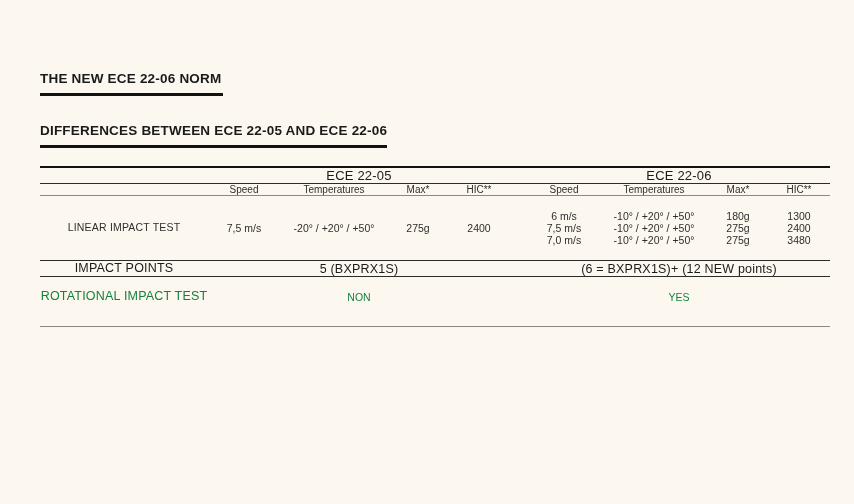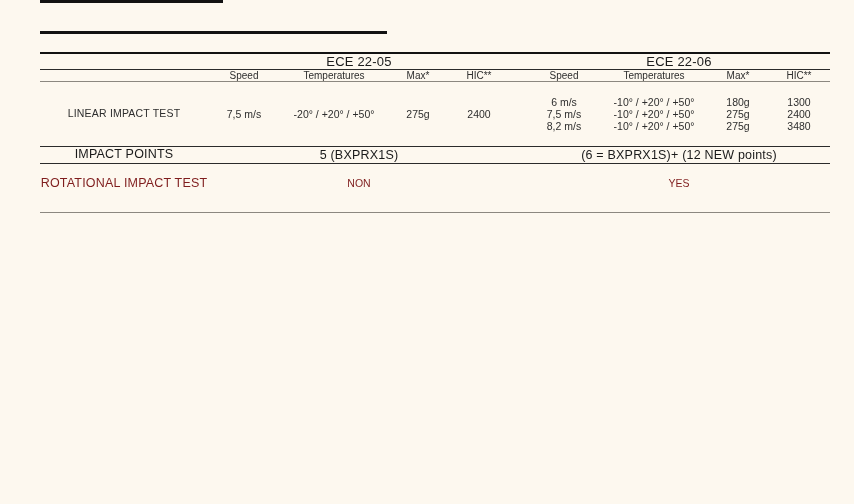--- a/index.html
+++ b/index.html
@@ -121,38 +121,40 @@
   .band td {
     font-size: 12.5px;
     font-weight: bold;
     letter-spacing: 0.2px;
     padding: 10px 0 11px 0;
   }
 
   .rot td {
     font-size: 10.5px;
     padding: 16px 0 18px 0;
-    color: #7f1d1d;
+    color: #15803d;
   }
   .rot .row-label {
     font-size: 12.5px;
     padding-top: 12px;
     padding-bottom: 12px;
   }
 
   .spacer-sm td { height: 9px; font-size: 0; line-height: 0; }
   .spacer-md td { height: 14px; font-size: 0; line-height: 0; }
 </style>
 </head>
 <body>
 
 <div class="page">
 
+  <div class="h-main">THE NEW ECE 22-06 NORM</div>
   <div class="rule-main"></div>
 
+  <div class="h-sub">DIFFERENCES BETWEEN ECE 22-05 AND ECE 22-06</div>
   <div class="rule-sub"></div>
 
   <table class="matrix">
     <colgroup>
       <col class="col-label">
       <col class="col-n">
       <col class="col-t">
       <col class="col-m">
       <col class="col-h">
       <col class="col-gap">
@@ -229,21 +231,21 @@
       <td>275g</td>
       <td>2400</td>
     </tr>
 
     <tr class="data">
       <td></td>
       <td></td>
       <td></td>
       <td></td>
       <td></td>
-      <td class="red">8,2 m/s</td>
+      <td class="red">7,0 m/s</td>
       <td>-10° / +20° / +50°</td>
       <td class="red">275g</td>
       <td class="red">3480</td>
     </tr>
 
     <tr class="spacer-md">
           <td colspan="10"></td>
         </tr>
 
     <tr class="row-thin-rule">

